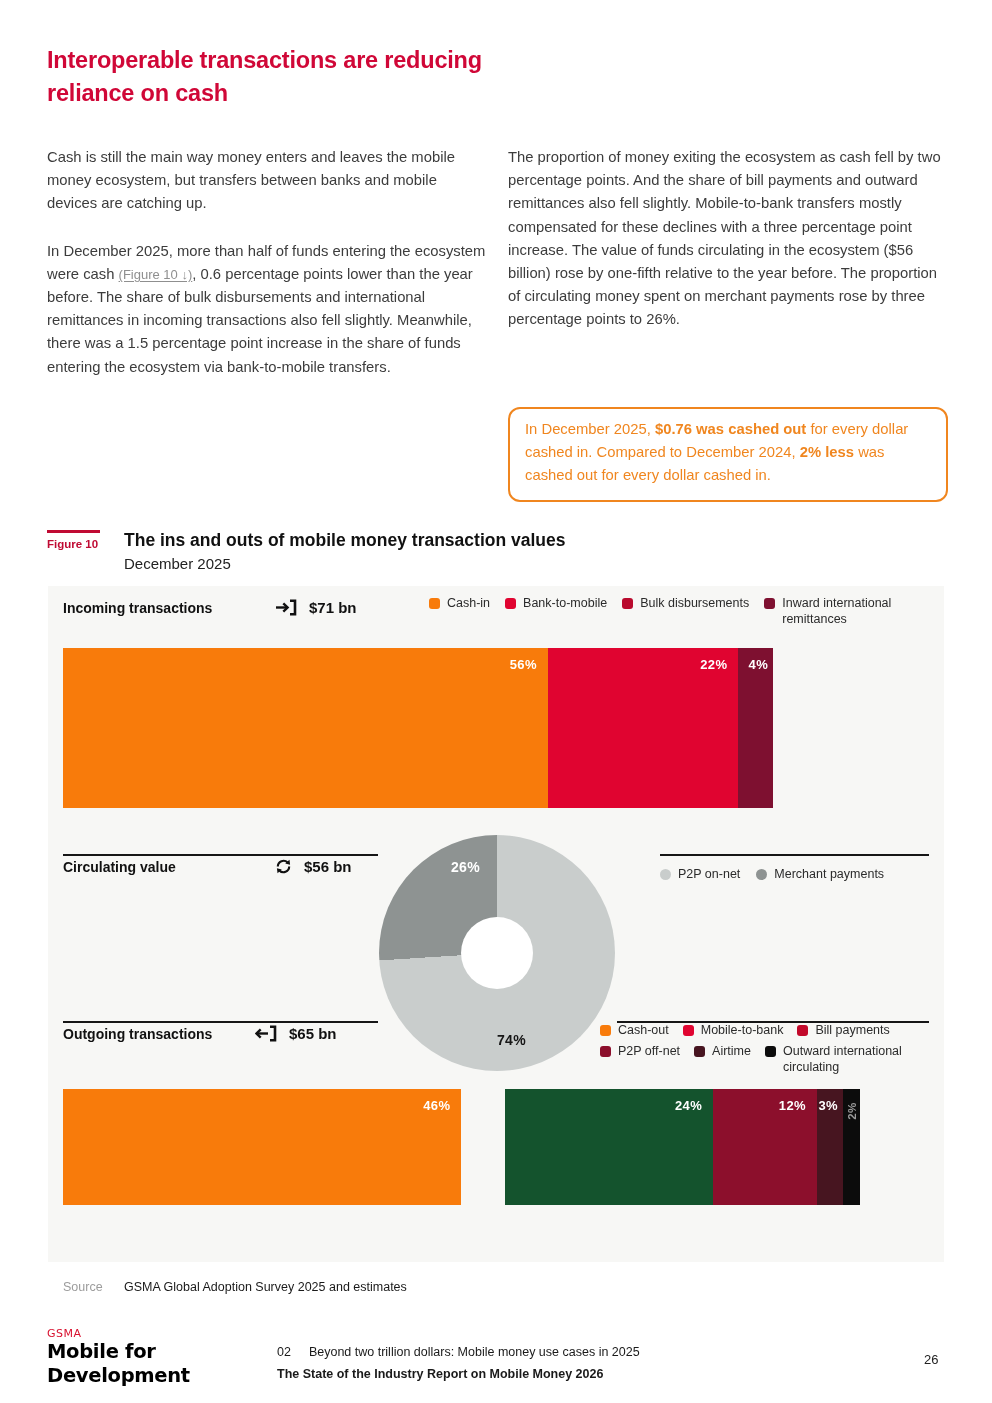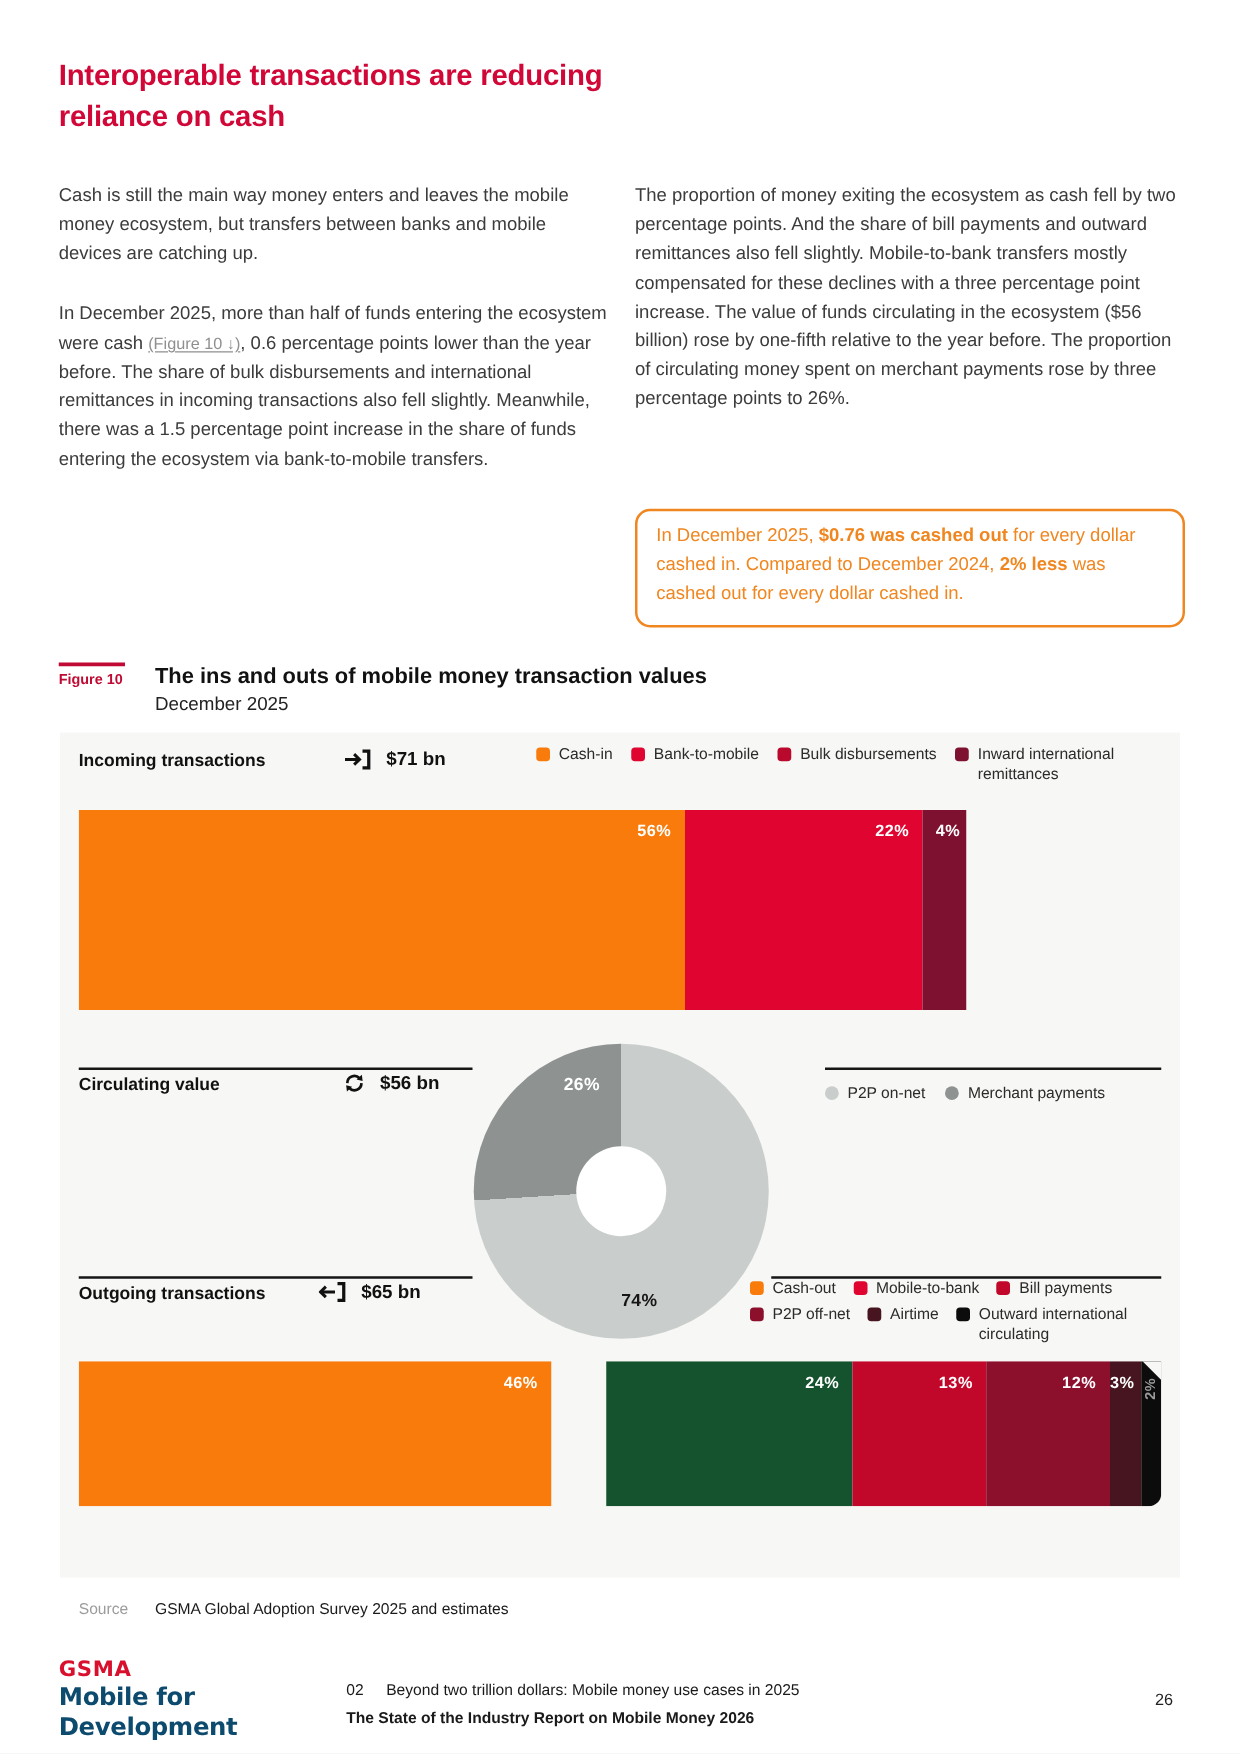--- a/index.html
+++ b/index.html
@@ -74,22 +74,22 @@
   .dl-26{left:72px;top:24px;color:#fff;}
   .dl-74{left:118px;top:197px;color:#161616;}
 
   
   .source{left:63px;top:1280px;font-size:12.5px;display:flex;}
   .source-label{color:#9c9c9c;width:61px;}
   .source-text{color:#1a1a1a;}
 
   
   .logo{left:47px;top:1328px;line-height:1;}
-  .logo-gsma{color:#d8102e;font-weight:700;font-size:17px;letter-spacing:0.5px;font-family:"DejaVu Sans",sans-serif;}
-  .logo-text{font-size:19.5px;font-weight:900;color:#0c4a6e;line-height:21.5px;letter-spacing:-0.3px;margin-top:2px;font-family:"DejaVu Sans",sans-serif;}
+  .logo-gsma{color:#d8102e;font-weight:400;font-size:11px;letter-spacing:0.5px;font-family:"DejaVu Sans",sans-serif;}
+  .logo-text{font-size:19.5px;font-weight:900;color:#000000;line-height:21.5px;letter-spacing:-0.3px;margin-top:2px;font-family:"DejaVu Sans",sans-serif;}
   .footer-center{left:277px;top:1344px;font-size:12.5px;color:#1a1a1a;line-height:16px;}
   .chnum{margin-right:18px;}
   .report-title{font-weight:700;margin-top:6px;}
   .page-num{left:924px;top:1352px;font-size:13px;color:#222;}
 
   svg{display:block;}
 </style>
 </head>
 <body>
 
@@ -232,23 +232,20 @@
           <span class="legend-text">Outward international circulating</span>
         </div>
       </div>
     <div class="bar bar-outgoing" id="bar-outgoing">
         <div class="seg" style="width: 46%; background: rgb(248, 123, 11);">
           <span class="seg-label">46%</span>
         </div>
         <div class="seg" style="width: 24%; background: #14532d; margin-left: 44px;">
           <span class="seg-label">24%</span>
         </div>
-        <div class="seg" style="width: 13%; background: rgb(194, 8, 42);">
-          <span class="seg-label">13%</span>
-        </div>
         <div class="seg" style="width: 12%; background: rgb(140, 15, 44);">
           <span class="seg-label">12%</span>
         </div>
         <div class="seg" style="width: 3%; background: rgb(71, 21, 32);">
           <span class="seg-label tight">3%</span>
         </div>
         <div class="seg" style="width: 2%; background: rgb(12, 12, 12);">
           <span class="seg-label rot">2%</span>
         </div>
       </div>

